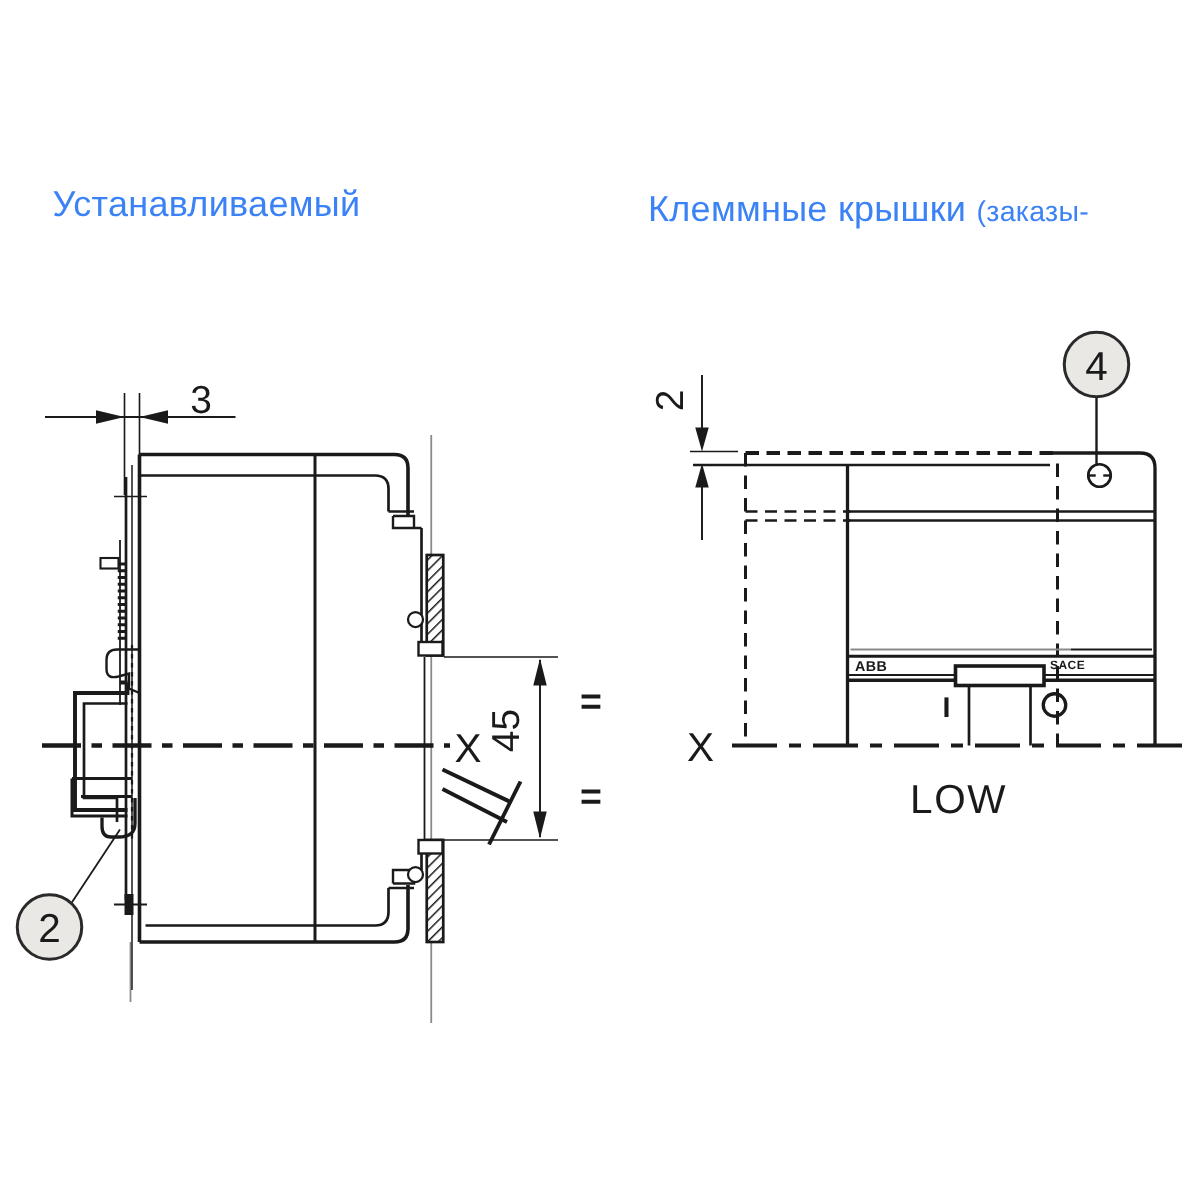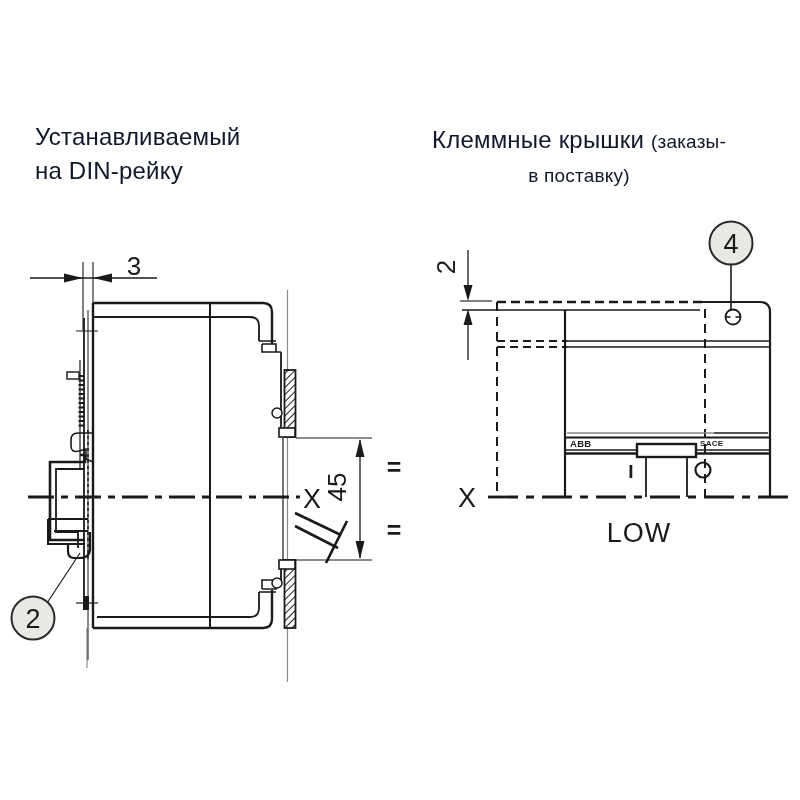--- a/index.html
+++ b/index.html
@@ -1,49 +1,47 @@
 <!DOCTYPE html>
 <html><head>
 <meta charset="utf-8">
 <style>
   html,body{margin:0;padding:0;background:#ffffff;}
   #canvas{
     position:relative;width:800px;height:800px;background:#ffffff;overflow:hidden;
     font-family:"Liberation Sans", sans-serif;color:#1f1f1f;
   }
-  .title{position:absolute;line-height:34px;font-size:24px;color:#0f172a;letter-spacing:0.2px;}
+  .title{position:absolute;line-height:34px;font-size:24px;color:#3b82f6;letter-spacing:0.2px;}
   .title .small{font-size:19px;}
   .title .line{white-space:nowrap;}
   svg{position:absolute;overflow:visible;}
   svg text{font-family:"Liberation Sans", sans-serif;fill:#1a1a1a;}
   .dimtxt{font-size:26px;}
   .eqtxt{font-size:25px;font-weight:600;}
   .callouttxt{font-size:27px;}
   .axistxt{font-size:27px;}
   .lowtxt{font-size:27px;letter-spacing:1px;}
   .brandtxt{font-size:9.5px;font-weight:700;letter-spacing:0.3px;}
   .seriestxt{font-size:8px;font-weight:700;letter-spacing:0.3px;}
   .ontxt{font-size:19px;font-weight:600;}
 </style>
 </head>
 <body>
 
 <div id="canvas">
 
   <div class="title" style="left:35px;top:120px;">
     <div class="line">Устанавливаемый</div>
-    <div class="line">на DIN-рейку</div>
   </div>
 
-  <div class="title" style="left:432px;top:123px;text-align:center;">
+  <div class="title" style="left:432px;top:123px;">
     <div class="line">
       <span>Клеммные крышки</span>
       <span class="small">(заказы-</span>
     </div>
-    <div class="line small">в поставку)</div>
   </div>
 
   <svg style="left:0;top:250px;" width="430" height="450" viewBox="0 250 430 450">
     <defs>
       <pattern id="hatch" width="5" height="5" patternUnits="userSpaceOnUse" patternTransform="rotate(45)">
         <rect width="5" height="5" fill="#ffffff"></rect>
         <line x1="0" y1="0" x2="0" y2="5" stroke="#1a1a1a" stroke-width="2"></line>
       </pattern>
     </defs>
 

